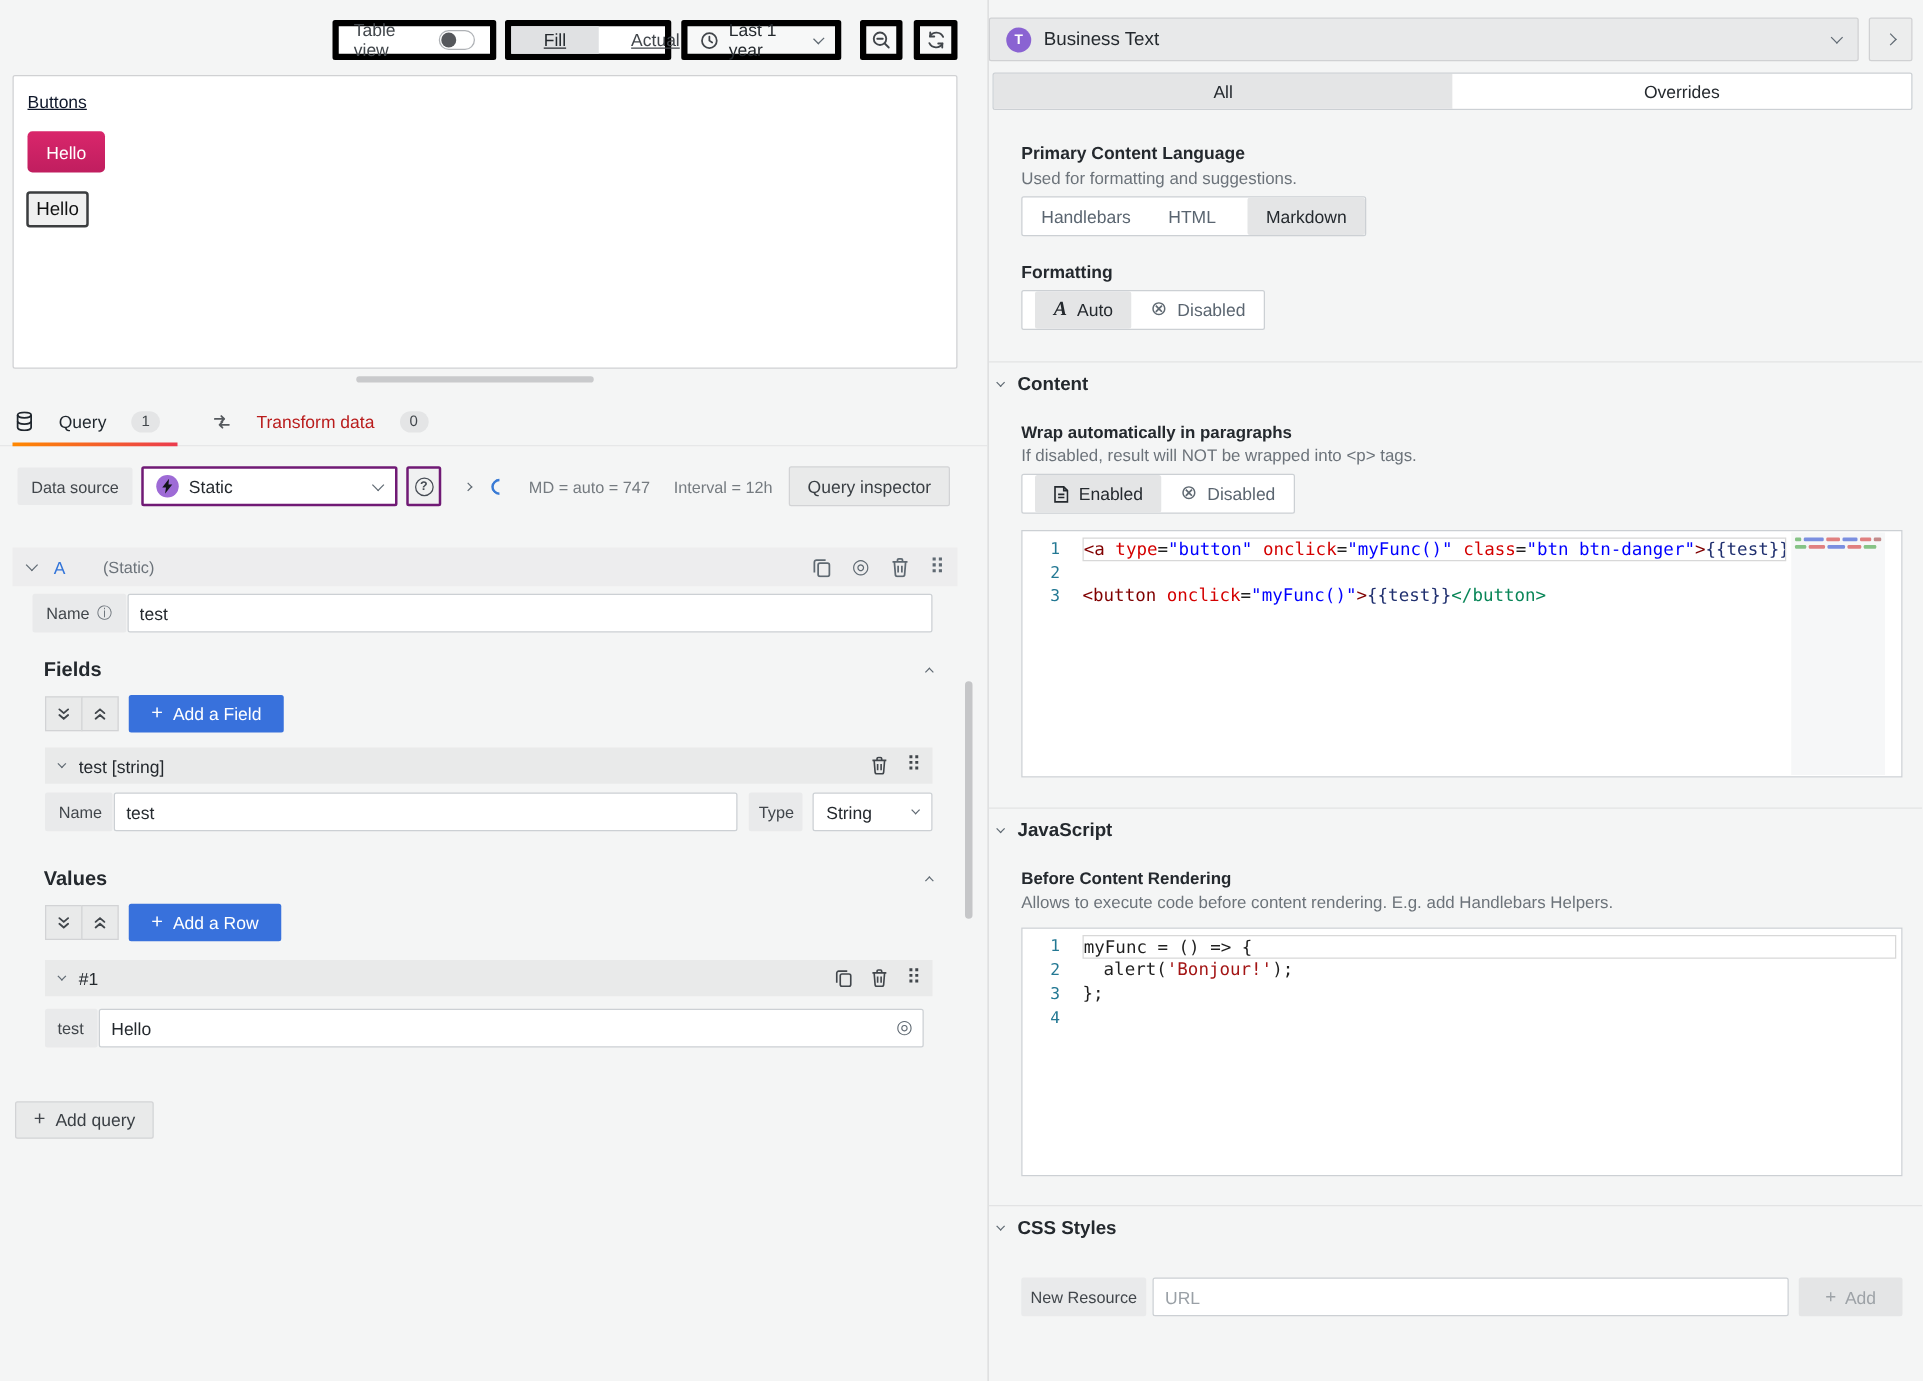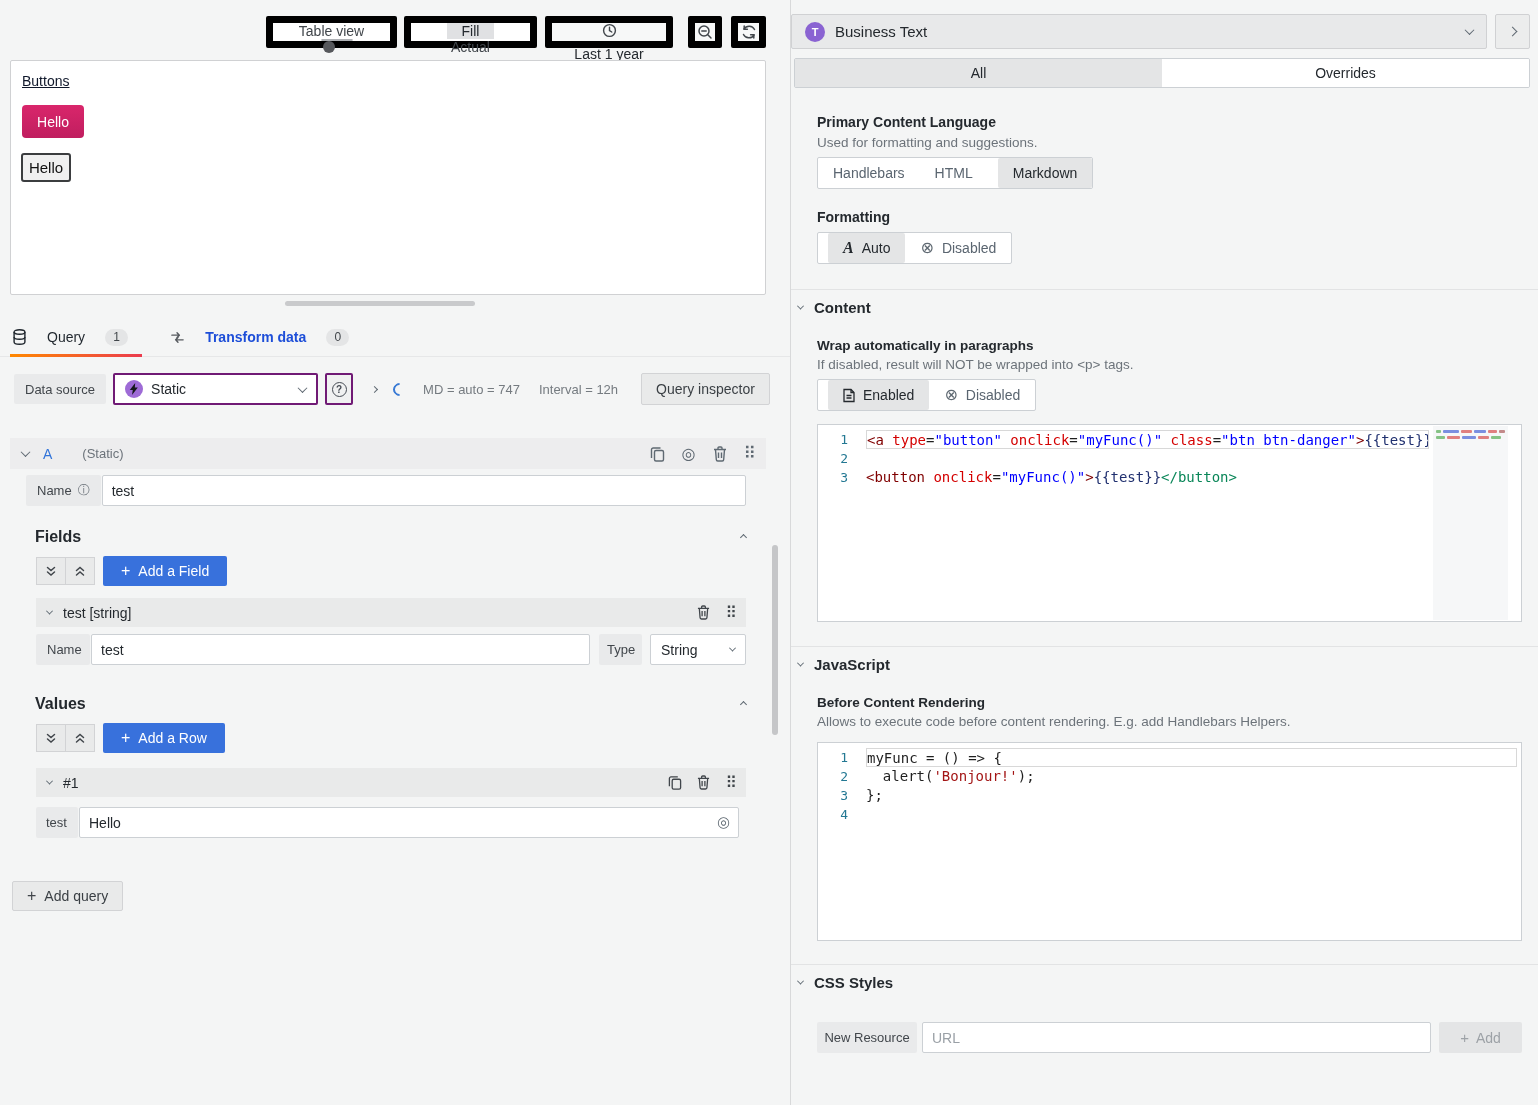--- a/index.html
+++ b/index.html
@@ -25,23 +25,23 @@
   .chev { display:inline-block; width:7px; height:7px; border-right:1.6px solid #5f6972;
           border-bottom:1.6px solid #5f6972; }
   .chev.down  { transform:rotate(45deg) translate(-1px,-1px); }
   .chev.up    { transform:rotate(-135deg); }
   .chev.right { transform:rotate(-45deg); }
   .chev.sm { width:5px; height:5px; }
   .icon-glyph { color:#5f6972; font-size:15px; line-height:1; }
   svg { display:block; }
 
   
-  .tb-box { position:absolute; top:16px; height:32px; border:7px solid #000000;
-            border-radius:2px; background:#fff; display:flex; align-items:center;flex-direction:column; }
-  .seg { height:100%; display:flex; align-items:center; padding:0 15px; color:#41464b; }
+  .tb-box { position:absolute; top:16px; height:32px; border:5px solid #000000;
+            border-radius:2px; background:#fff; display:flex; align-items:center; }
+  .seg { height:100%; display:flex; align-items:center; padding:0 26px; color:#41464b;text-decoration:underline; }
   .seg.sel { background:#e0e1e3; font-weight:500; color:#24292e; }
   .toggle { width:32px; height:16px; border:1px solid #aeb1b5; border-radius:9px;
             background:#fff; position:relative; margin-left:10px; }
   .toggle .knob { position:absolute; left:1px; top:1px; width:12px; height:12px;
                   border-radius:50%; background:#56585c; }
 
   
   .panel-card { position:absolute; left:10px; top:60px; width:756px; height:235px;
                 background:#fff; border:1px solid #d0d1d3; border-radius:2px; }
   .panel-title { position:absolute; left:11px; top:12px; font-weight:500; color:#0f172a;text-decoration:underline; }
@@ -239,21 +239,21 @@
       <span class="badge">1</span>
       <span class="underline"></span>
     </div>
     <div class="tab">
       <span>
         <svg width="15" height="15" viewBox="0 0 16 16" fill="none" stroke="#55595e" stroke-width="1.5" stroke-linecap="round">
             <path d="M2 5.5h8M10 5.5L7.5 3M10 5.5L7.5 8" stroke-dasharray="none"></path>
             <path d="M14 10.5H6M6 10.5L8.5 8M6 10.5l2.5 2.5"></path>
           </svg>
       </span>
-      <span style="color:#1d4ed8;font-weight:bold;">Transform data</span>
+      <span style="color:#b91c1c;">Transform data</span>
       <span class="badge">0</span>
     </div>
   </div>
 
   <div class="query-area">
 
     <div class="ds-row">
       <span class="chip" style="height:30px;">Data source</span>
       <div class="outline-box ds-select">
         <span class="circle-icon" style="background:#9e6bd6;">
@@ -264,21 +264,21 @@
         <span>Static</span>
         <span class="chev down" style="margin-left:auto;"></span>
       </div>
       <div class="outline-box help-btn" style="background:#f0f1f1;">
         <span class="q-circle">?</span>
       </div>
       <span class="chev right sm" style="margin-left:19px;"></span>
       <span class="spinner" style="margin-left:16px;"></span>
       <span class="summary" style="margin-left:17px;">MD = auto = 747</span>
       <span class="summary" style="margin-left:19px;">Interval = 12h</span>
-      <button class="gray-btn" style="margin-left:23px; height:32px; font-weight:500;">Query inspector</button>
+      <button class="gray-btn" style="margin-left:13px; height:32px; font-weight:500;">Query inspector</button>
     </div>
 
     <div class="qrow-header">
       <span class="chev down"></span>
       <span class="q-letter">A</span>
       <span class="q-type">(Static)</span>
       <span class="right-icons">
         <span>
           <svg width="15" height="16" viewBox="0 0 15 16" fill="none" stroke="#5f6972" stroke-width="1.4">
               <rect x="4.5" y="4.5" width="9" height="10.5" rx="1.5"></rect>

